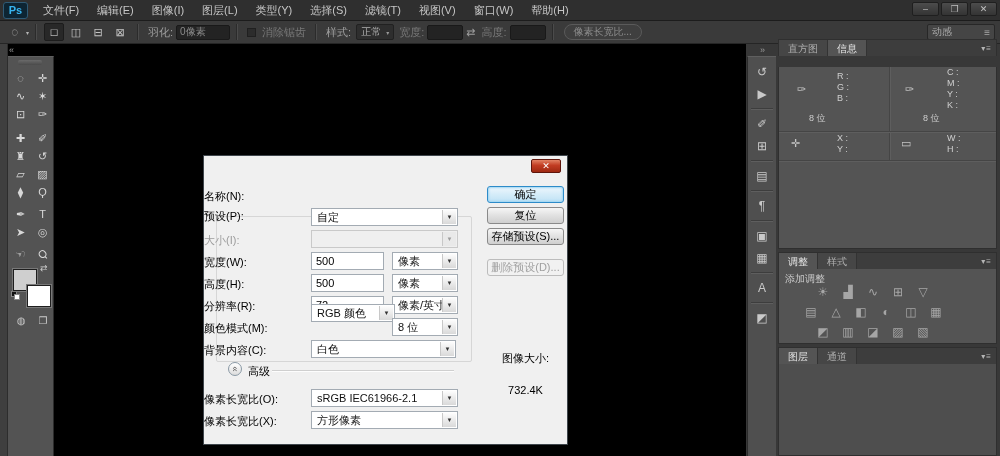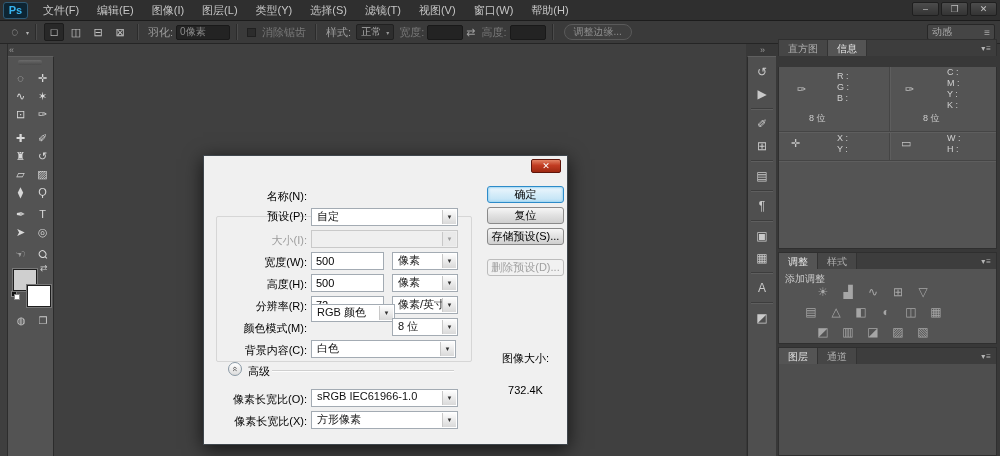--- a/index.html
+++ b/index.html
@@ -1,18 +1,18 @@
 <!DOCTYPE html>
 <html><head>
 <meta charset="utf-8">
 <style>
 *{box-sizing:border-box;margin:0;padding:0}
 html,body{margin:0}
 body{font-family:"Liberation Sans",sans-serif}
-#app{position:relative;width:1000px;height:456px;background:#404040;overflow:hidden}
+#app{position:relative;width:1000px;height:456px;background:#000000;overflow:hidden}
 
 
 #menubar{position:absolute;left:0;top:0;width:1000px;height:21px;background:#2f2f2f;border-bottom:1px solid #1c1c1c;display:flex;align-items:center;font-size:11px;color:#c6c6c6}
 #pslogo{width:25px;height:17px;margin:0 6px 0 3px;background:#0d2533;border:1px solid #2f5a75;border-radius:3px;color:#37b4ef;font-weight:bold;font-size:11px;display:flex;align-items:center;justify-content:center}
 .menu-item{padding:0 9px;line-height:21px;cursor:default;white-space:nowrap}
 #winctrls{position:absolute;right:3px;top:2px;display:flex;gap:2px}
 .winbtn{width:27px;height:14px;background:linear-gradient(#4c4c4c,#343434);border:1px solid #1f1f1f;color:#c0c0c0;font-size:9px;line-height:12px;text-align:center;border-radius:2px}
 
 
 #optionsbar{position:absolute;left:0;top:21px;width:1000px;height:23px;background:#3a3a3a;border-bottom:1px solid #252525;display:flex;align-items:center;font-size:11px;color:#9f9f9f}
@@ -43,24 +43,24 @@
 #swap-colors{position:absolute;left:32px;top:206px;color:#cfcfcf;font-size:9px}
 #mini-swatches{position:absolute;left:3px;top:234px;width:10px;height:10px}
 #mini-swatches .a{position:absolute;left:0;top:0;width:6px;height:6px;background:#111;border:1px solid #888}
 #mini-swatches .b{position:absolute;left:3px;top:3px;width:6px;height:6px;background:#fff;border:1px solid #888}
 .tp-bottom{position:absolute;width:20px;height:15px;display:flex;align-items:center;justify-content:center;color:#c9c9c9;font-size:10px}
 
 
 #dialog{position:absolute;left:203px;top:155px;width:365px;height:290px;background:#f0f0f0;border:1px solid #3f464c;box-shadow:0 4px 18px rgba(0,0,0,.7);font-size:11px;color:#111}
 #dlg-title{height:21px;background:linear-gradient(180deg,#5a6168,#31373d 45%,#14171a 52%,#2b3137);color:#fff;display:flex;align-items:center;padding:0 8px;font-size:11px;border-bottom:1px solid #1a1d20}
 #dlg-close{position:absolute;right:6px;top:3px;width:30px;height:14px;background:linear-gradient(#e28264,#c13c22 45%,#9e2912);border:1px solid #5e150b;border-radius:2px;color:#fff;font-size:9px;text-align:center;line-height:12px}
-.dlg-label{position:absolute;left:0;width:103px;text-align:right;color:#000;white-space:nowrap}
+.dlg-label{position:absolute;left:0;width:103px;color:#000;white-space:nowrap}
 .dlg-label.dis{color:#9c9c9c}
 .txt{position:absolute;height:18px;border:1px solid #a3abb3;background:#fff;font-size:11px;padding:0 4px;font-family:"Liberation Sans",sans-serif;color:#000}
-.dd{position:absolute;height:18px;border:1px solid #a3abb3;background:#fff;display:flex;align-items:flex-start;padding:0 20px 0 5px;white-space:nowrap;overflow:hidden}
+.dd{position:absolute;height:18px;border:1px solid #a3abb3;background:#fff;display:flex;align-items:center;padding:0 20px 0 5px;white-space:nowrap;overflow:hidden}
 .dd .arr{position:absolute;right:1px;top:1px;bottom:1px;width:14px;background:linear-gradient(#fdfdfd,#d9d9d9);border-left:1px solid #c8c8c8;display:flex;align-items:center;justify-content:center;font-size:6px;color:#333}
 .dd.dis{background:#efefef;border-color:#c9c9c9;color:#9c9c9c}
 .dd.dis .arr{color:#9c9c9c;background:#e9e9e9}
 .btn{position:absolute;left:283px;width:77px;height:17px;background:linear-gradient(#f6f6f6,#e3e3e3 45%,#cfcfcf);border:1px solid #8a8a8a;border-radius:3px;font-size:11px;text-align:center;line-height:15px;color:#000}
 .btn.default{border-color:#2d8bc9;background:linear-gradient(#eef7fc,#d7edf9 45%,#bfe2f5);box-shadow:inset 0 0 2px 1px #9fd5f2}
 .btn.dis{color:#a0a0a0;border-color:#bcbcbc;background:#f1f1f1}
 #grpframe{position:absolute;left:12px;top:60px;width:256px;height:146px;border:1px solid #d6d6d6;border-radius:2px}
 #adv-btn{position:absolute;left:24px;top:206px;width:14px;height:14px;border:1px solid #8a99a5;border-radius:50%;background:linear-gradient(#fff,#dcdcdc);color:#555;font-size:9px;text-align:center;line-height:12px}
 #adv-btn span{display:inline-block;transform:rotate(90deg)}
 #adv-line{position:absolute;left:68px;top:214px;width:182px;height:0;border-top:1px solid #cfcfcf;border-bottom:1px solid #fdfdfd}
@@ -128,21 +128,21 @@
     <div class="ob-dd">
       <span>正常</span>
       <span class="c">▾</span>
     </div>
     <div class="ob-label dim">宽度:</div>
     <input class="ob-input short" value="" style="">
     <div class="ob-label">⇄</div>
     <div class="ob-label dim">高度:</div>
     <input class="ob-input short" value="" style="">
     <div class="ob-sep"></div>
-    <div class="ob-btn">调整边缘...</div>
+    <div class="ob-btn">像素长宽比...</div>
     <div id="workspace-dd">
       <span>动感</span>
       <span>≡</span>
     </div>
   </div>
 
   <div id="edgeL"></div>
   <div id="tp-chevron">«</div>
   <div id="toolpanel">
     <div id="tp-grip"></div>
@@ -318,21 +318,21 @@
       <span>白色</span>
         <span class="arr">▼</span>
     </div>
 
     <div id="adv-btn"><span>«</span></div>
     <div class="dlg-label" style="left:44px;top:208px;width:30px;text-align:left">高级</div>
     <div id="adv-line"></div>
 
     <div class="dlg-label" style="top:236px">像素长宽比(O):</div>
     <div class="dd" style="left:107px;top:233px;width:147px">
-      <span>sRGB IEC61966-1.0</span>
+      <span>sRGB IEC61966-2.1</span>
         <span class="arr">▼</span>
     </div>
 
     <div class="dlg-label" style="top:258px">像素长宽比(X):</div>
     <div class="dd" style="left:107px;top:255px;width:147px">
       <span>方形像素</span>
         <span class="arr">▼</span>
     </div>
 
     <div class="btn default" style="top:30px">确定</div>

